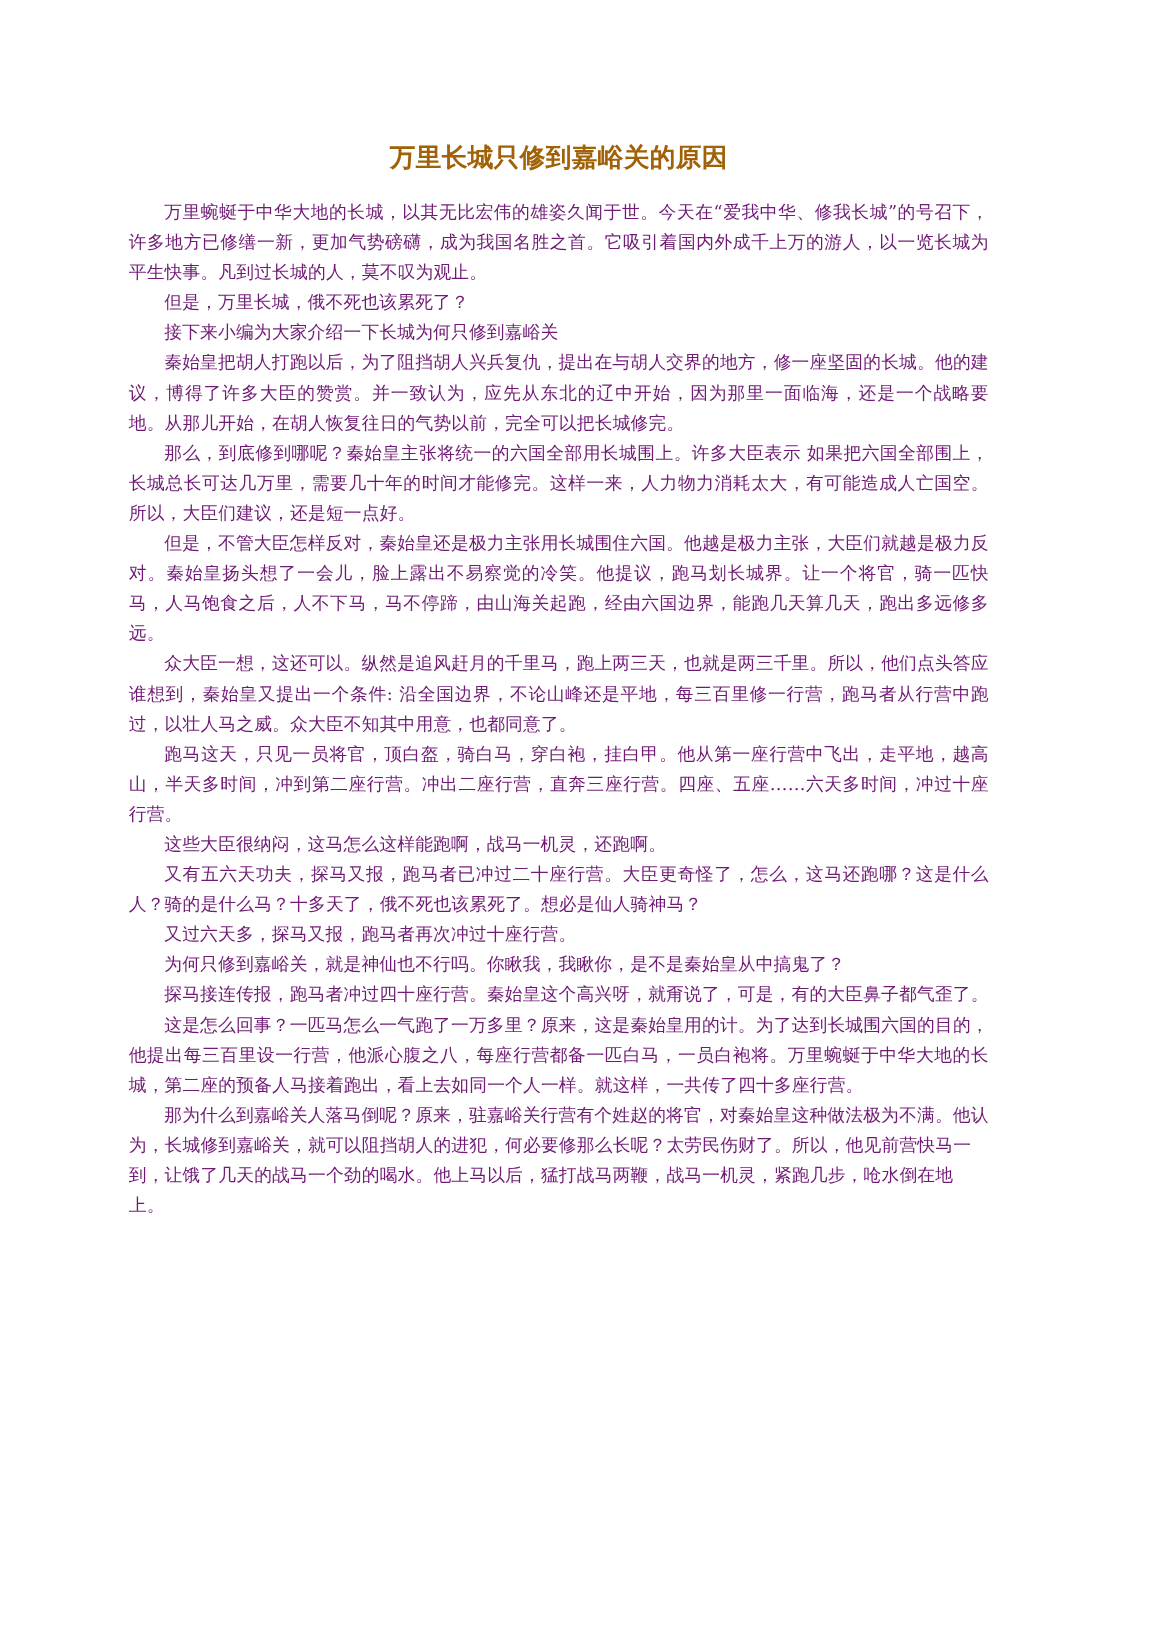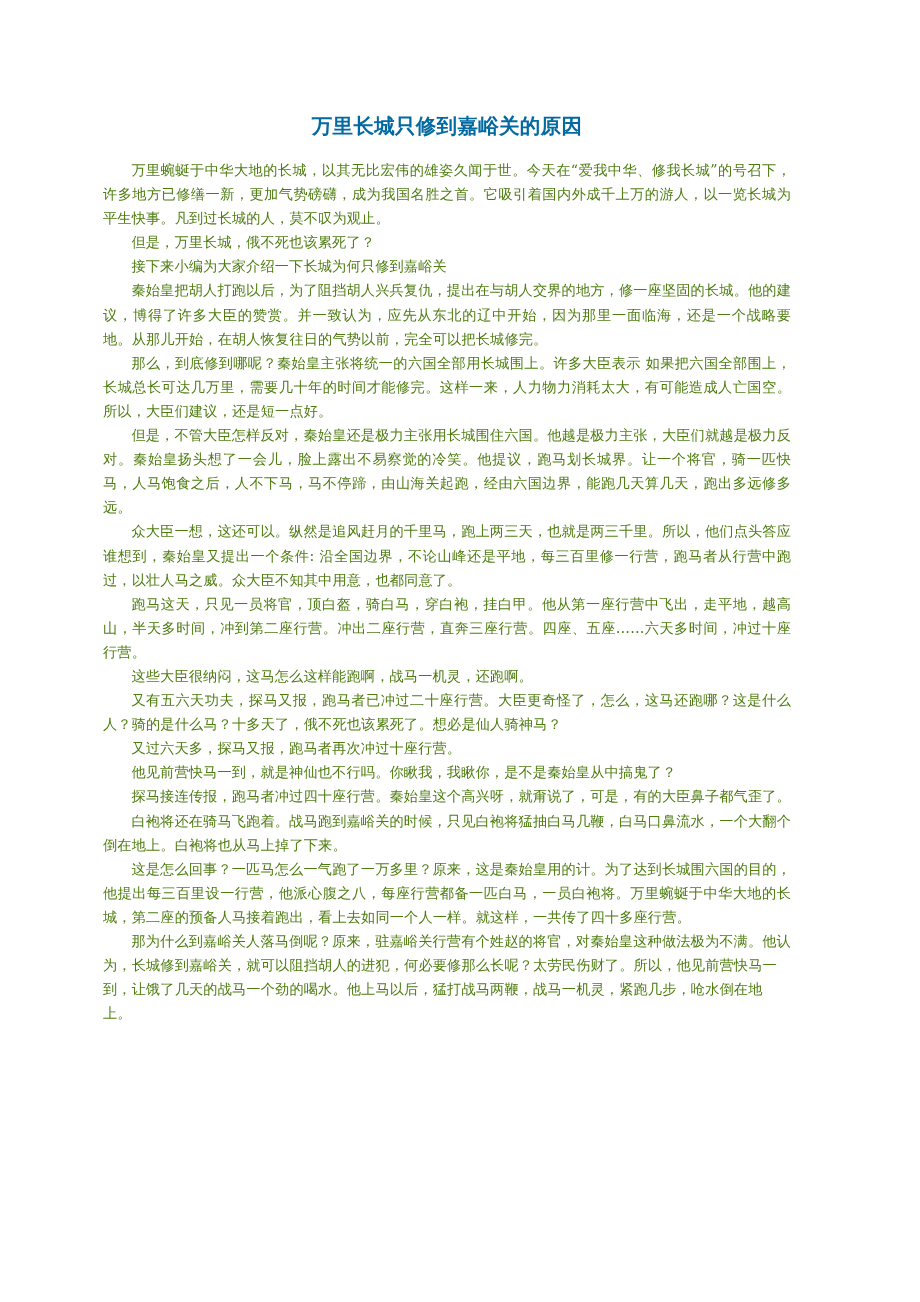--- a/index.html
+++ b/index.html
@@ -27,39 +27,39 @@
   .doc-body {
     position: absolute;
     left: 103px;
     top: 0;
     width: 688px;
   }
 
   .doc-title {
     margin: 0;
     padding: 0;
-    color: #0369a1;
+    color: #a16207;
     font-family: "DejaVu Serif", "Liberation Serif", serif;
     font-weight: bold;
     font-size: 20.5px;
     line-height: 28px;
     text-align: center;
     letter-spacing: 0.3px;
     padding-top: 112px;
     white-space: nowrap;
   }
 
   .paragraphs {
     margin-top: 18px;
   }
 
   p.para {
     margin: 0;
     padding: 0;
-    color: #4d7c0f;
+    color: #701a75;
     font-family: "DejaVu Serif", "Liberation Serif", serif;
     font-size: 14.2px;
     line-height: 24.1px;
     text-align: justify;
     text-justify: inter-character;
     text-indent: 2em;
     letter-spacing: 0.15px;
     word-break: break-all;
   }
 
@@ -81,21 +81,20 @@
       <p class="para">但是，万里长城，俄不死也该累死了？</p>
       <p class="para">接下来小编为大家介绍一下长城为何只修到嘉峪关</p>
       <p class="para">秦始皇把胡人打跑以后，为了阻挡胡人兴兵复仇，提出在与胡人交界的地方，修一座坚固的长城。他的建议，博得了许多大臣的赞赏。并一致认为，应先从东北的辽中开始，因为那里一面临海，还是一个战略要地。从那儿开始，在胡人恢复往日的气势以前，完全可以把长城修完。</p>
       <p class="para">那么，到底修到哪呢？秦始皇主张将统一的六国全部用长城围上。许多大臣表示 如果把六国全部围上，长城总长可达几万里，需要几十年的时间才能修完。这样一来，人力物力消耗太大，有可能造成人亡国空。所以，大臣们建议，还是短一点好。</p>
       <p class="para">但是，不管大臣怎样反对，秦始皇还是极力主张用长城围住六国。他越是极力主张，大臣们就越是极力反对。秦始皇扬头想了一会儿，脸上露出不易察觉的冷笑。他提议，跑马划长城界。让一个将官，骑一匹快马，人马饱食之后，人不下马，马不停蹄，由山海关起跑，经由六国边界，能跑几天算几天，跑出多远修多远。</p>
       <p class="para">众大臣一想，这还可以。纵然是追风赶月的千里马，跑上两三天，也就是两三千里。所以，他们点头答应谁想到，秦始皇又提出一个条件: 沿全国边界，不论山峰还是平地，每三百里修一行营，跑马者从行营中跑过，以壮人马之威。众大臣不知其中用意，也都同意了。</p>
       <p class="para">跑马这天，只见一员将官，顶白盔，骑白马，穿白袍，挂白甲。他从第一座行营中飞出，走平地，越高山，半天多时间，冲到第二座行营。冲出二座行营，直奔三座行营。四座、五座……六天多时间，冲过十座行营。</p>
       <p class="para">这些大臣很纳闷，这马怎么这样能跑啊，战马一机灵，还跑啊。</p>
       <p class="para">又有五六天功夫，探马又报，跑马者已冲过二十座行营。大臣更奇怪了，怎么，这马还跑哪？这是什么人？骑的是什么马？十多天了，俄不死也该累死了。想必是仙人骑神马？</p>
       <p class="para">又过六天多，探马又报，跑马者再次冲过十座行营。</p>
-      <p class="para">他见前营快马一到，就是神仙也不行吗。你瞅我，我瞅你，是不是秦始皇从中搞鬼了？</p>
+      <p class="para">为何只修到嘉峪关，就是神仙也不行吗。你瞅我，我瞅你，是不是秦始皇从中搞鬼了？</p>
       <p class="para">探马接连传报，跑马者冲过四十座行营。秦始皇这个高兴呀，就甭说了，可是，有的大臣鼻子都气歪了。</p>
-      <p class="para">白袍将还在骑马飞跑着。战马跑到嘉峪关的时候，只见白袍将猛抽白马几鞭，白马口鼻流水，一个大翻个倒在地上。白袍将也从马上掉了下来。</p>
       <p class="para">这是怎么回事？一匹马怎么一气跑了一万多里？原来，这是秦始皇用的计。为了达到长城围六国的目的，他提出每三百里设一行营，他派心腹之八，每座行营都备一匹白马，一员白袍将。万里蜿蜒于中华大地的长城，第二座的预备人马接着跑出，看上去如同一个人一样。就这样，一共传了四十多座行营。</p>
       <p class="para">那为什么到嘉峪关人落马倒呢？原来，驻嘉峪关行营有个姓赵的将官，对秦始皇这种做法极为不满。他认为，长城修到嘉峪关，就可以阻挡胡人的进犯，何必要修那么长呢？太劳民伤财了。所以，他见前营快马一到，让饿了几天的战马一个劲的喝水。他上马以后，猛打战马两鞭，战马一机灵，紧跑几步，呛水倒在地上。</p>
     </div>
 
   </div>
 </div>
 
 </body></html>

